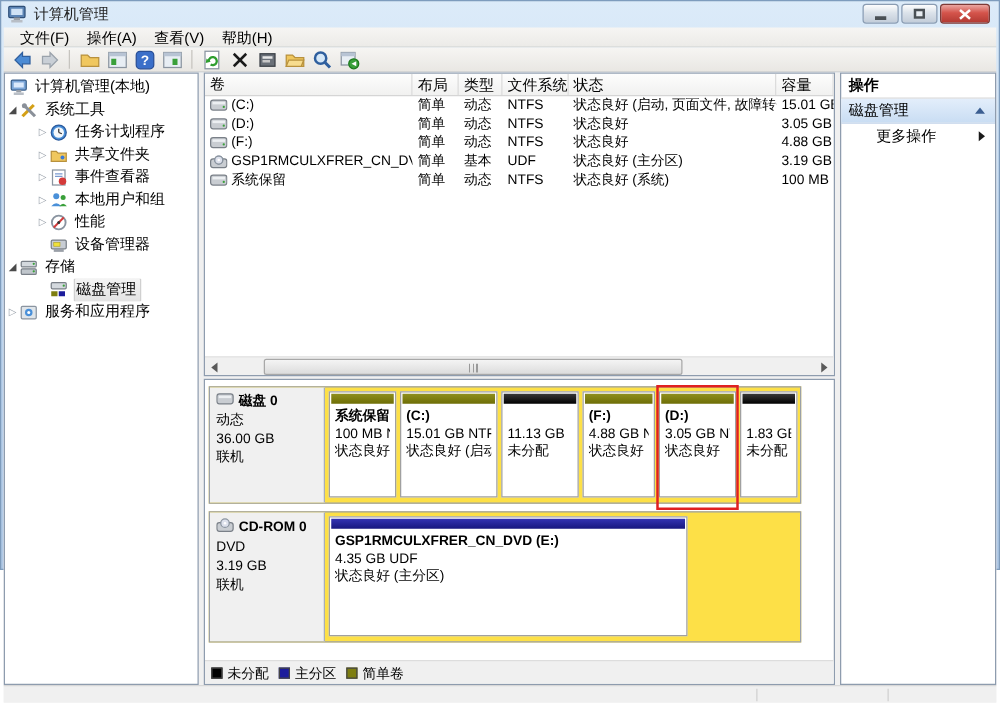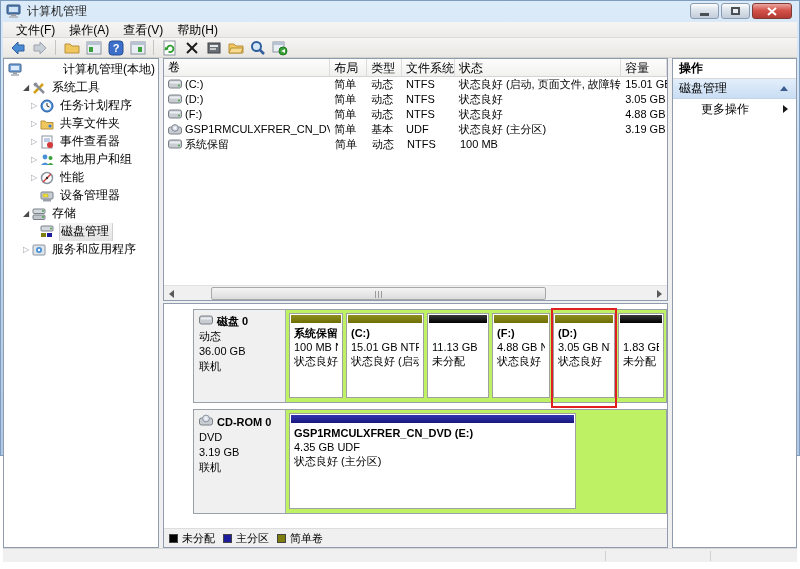--- a/index.html
+++ b/index.html
@@ -38,21 +38,21 @@
   
   .tree-panel { position:absolute; left:3px; top:58px; width:156px; height:490px;
     background:#fff; border:1px solid #8e9cae; padding-top:2px; overflow:hidden; }
   .tree-row { height:18px; display:flex; align-items:center; white-space:nowrap; overflow:hidden; }
   .tree-row .expander { width:12px; flex:0 0 auto; font-size:8px; text-align:center; line-height:18px; }
   .expander.collapsed::before { content:"▷"; color:#9aa2ab; }
   .expander.expanded::before { content:"◢"; color:#4a4a4a; }
   .tree-icon { width:15px; height:14px; margin-right:4px; flex:0 0 auto; }
   .tree-label { padding:0 3px 1px 1px; }
   .tree-label.selected { background:linear-gradient(#f4f4f4,#e3e3e3); border:1px solid #d0d0d0; border-radius:2px; }
-  .lv0 { padding-left:4px;justify-content:space-between; } .lv1 { padding-left:16px; } .lv2 { padding-left:24px; }
+  .lv0 { padding-left:4px; } .lv1 { } .lv2 { padding-left:24px; }
   .no-exp { width:12px; flex:0 0 auto; }
 
   
   .vol-pane { position:absolute; left:163px; top:58px; width:505px; height:243px;
     background:#fff; border:1px solid #8e9cae; overflow:hidden; }
   .vol-header { display:flex; height:18px; background:linear-gradient(#fdfdfd,#f1f1f0); border-bottom:1px solid #d5d5d5; font-size:12px; }
   .vh-cell { padding:1px 4px; border-right:1px solid #dcdcdc; white-space:nowrap; overflow:hidden; }
   .vol-row { display:flex; height:15px; font-size:11px; align-items:center; }
   .vr-cell { padding:0 4px; white-space:nowrap; overflow:hidden; height:15px; line-height:15px; }
   .c-name { width:167px; display:flex; align-items:center; gap:3px; }
@@ -67,21 +67,21 @@
   .arr-l { width:0; height:0; border-top:4px solid transparent; border-bottom:4px solid transparent; border-right:5px solid #5a5a5a; }
   .arr-r { width:0; height:0; border-top:4px solid transparent; border-bottom:4px solid transparent; border-left:5px solid #5a5a5a; }
   .hs-thumb { position:absolute; left:47px; top:1px; width:335px; height:13px; border:1px solid #a8a8a8; border-radius:2px;
     background:linear-gradient(#f4f4f4,#dcdcdc); }
   .hs-grip { position:absolute; left:50%; top:3px; width:9px; height:7px; margin-left:-4px;
     background:repeating-linear-gradient(90deg,#9a9a9a 0 1px,transparent 1px 3px); }
 
   
   .disk-pane { position:absolute; left:163px; top:303px; width:505px; height:245px;
     background:#fff; border:1px solid #8e9cae; overflow:hidden; }
-  .disk-row { position:absolute; left:3px; width:474px; border:1px solid #9aa0a8; background:#bef264; display:flex;margin-left:26px; }
+  .disk-row { position:absolute; left:3px; width:474px; border:1px solid #9aa0a8; background:#fde047; display:flex; }
   .row-disk0 { top:5px; height:94px; }
   .row-cdrom { top:105px; height:105px; }
   .disk-label { width:92px; flex:0 0 auto; background:#f0f0f0; border-right:1px solid #a8aeb6; padding:4px 5px; font-size:11px; line-height:15px; }
   .disk-label .dl-name { font-weight:bold; display:flex; align-items:center; gap:3px; }
   .parts { position:relative; flex:1; padding:3px 0 0 3px; display:flex; gap:3px; }
   .part { position:relative; height:85px; border:1px solid #a0a0a0; background:#fff; font-size:11px; flex:0 0 auto; }
   .stripe { height:8px; margin:1px 1px 0 1px; }
   .kind-simple { background:linear-gradient(#8f8f1e,#6e6e06); }
   .kind-unallocated { background:linear-gradient(#383838,#000); }
   .kind-primary { background:linear-gradient(#3434b4,#17177e); }
@@ -464,20 +464,21 @@
               <rect x="0.5" y="1" width="13" height="8" rx="2" fill="#c9cdd2" stroke="#7a8088"></rect>
               <rect x="2" y="2.5" width="10" height="2" fill="#eceff2"></rect>
               <circle cx="11" cy="6.5" r="0.9" fill="#3aa03a"></circle>
             </svg>
           </span>
           <span>系统保留</span>
         </span>
       <span class="vr-cell c-layout">简单</span>
       <span class="vr-cell c-type">动态</span>
       <span class="vr-cell c-fs">NTFS</span>
+      <span class="vr-cell c-status">状态良好 (系统)</span>
       <span class="vr-cell c-cap">100 MB</span>
     </div>
 
     <div class="hscroll">
       <span class="hs-arrow hs-left">
           <span class="arr-l"></span>
         </span>
       <span class="hs-thumb">
           <span class="hs-grip"></span>
         </span>

